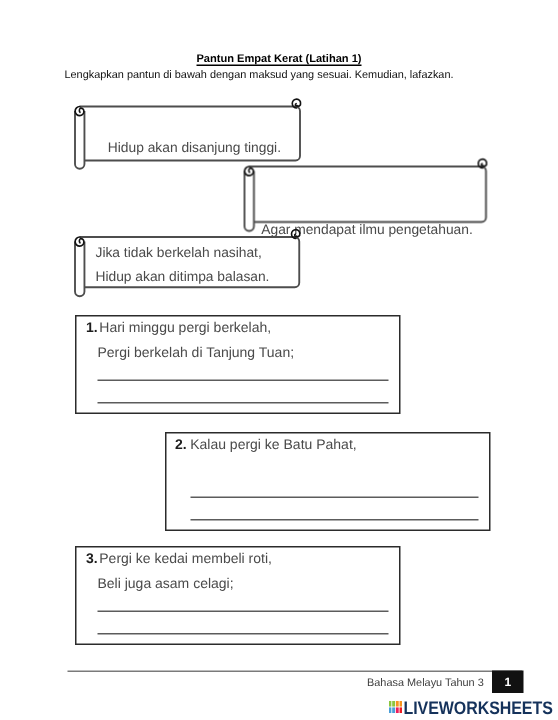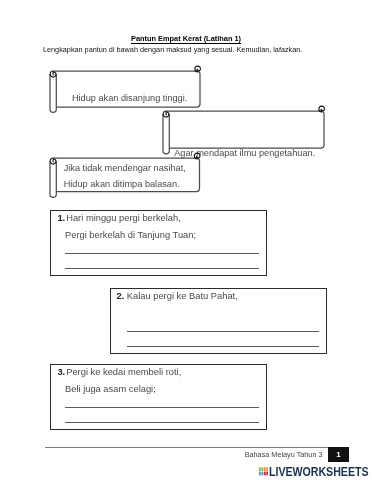--- a/index.html
+++ b/index.html
@@ -55,21 +55,21 @@
   </div>
   <div class="sline txt" style="left:174.2px;top:130.9px;margin-top:16px;">Agar mendapat ilmu pengetahuan.</div>
   <div class="scroll" style="left:40.0px;top:147.5px;width:169.5px;height:59.5px;">
     <svg width="169.5" height="59.5" viewBox="0 0 169.5 59.5">
       <path d="M13.15 10.00 L156.50 10.00 A3.0 3.0 0 0 1 159.50 13.00 L159.50 40.50 A3.0 3.0 0 0 1 156.50 43.50 L16.30 43.50" fill="#ffffff" stroke="#4d4d4d" stroke-width="1.25" stroke-linecap="butt"></path>
       <path d="M10.00 13.05 L10.00 46.35 A3.15 3.15 0 0 0 16.30 46.35 L16.30 13.05" fill="#ffffff" stroke="#4d4d4d" stroke-width="1.25"></path>
       <path d="M13.15 10.00 A3.05 3.05 0 0 0 10.10 13.05 A3.05 3.05 0 0 0 13.15 16.10 A2.75 2.75 0 0 0 15.90 13.05 A2.00 2.00 0 0 0 13.70 11.05 A1.50 1.80 0 0 0 13.30 13.85" fill="none" stroke="#121212" stroke-width="1.1" stroke-linecap="round"></path>
       <path d="M157.30 11.00 A2.95 2.95 0 0 1 154.35 8.05 A2.95 2.95 0 0 1 157.30 5.10 A2.55 2.55 0 0 1 159.85 8.05 A1.45 1.45 0 0 1 157.60 9.50 A0.75 0.75 0 0 1 156.90 8.15" fill="none" stroke="#121212" stroke-width="1.1" stroke-linecap="round"></path>
     </svg>
   </div>
-  <div class="sline txt" style="left:63.7px;top:161.6px;">Jika tidak mendengar nasihat,</div>
+  <div class="sline txt" style="left:63.7px;top:161.6px;">Jika tidak berkelah nasihat,</div>
   <div class="sline txt" style="left:63.7px;top:177.9px;">Hidup akan ditimpa balasan.</div>
   <div class="qbox" style="left:49.5px;top:210.0px;width:217.5px;height:66.0px;"></div>
   <div class="qnum txt" style="left:57.4px;top:211.8px;">1.</div>
   <div class="qtext txt" style="left:66.2px;top:211.8px;">Hari minggu pergi berkelah,</div>
   <div class="qtext txt" style="left:65.0px;top:228.8px;">Pergi berkelah di Tanjung Tuan;</div>
   <div class="aline" style="left:65.0px;top:253.0px;width:194.0px;"></div>
   <div class="aline" style="left:65.0px;top:268.0px;width:194.0px;"></div>
   <div class="qbox" style="left:110.0px;top:288.0px;width:217.0px;height:66.0px;"></div>
   <div class="qnum txt" style="left:116.6px;top:289.8px;">2.</div>
   <div class="qtext txt" style="left:126.8px;top:289.8px;">Kalau pergi ke Batu Pahat,</div>

